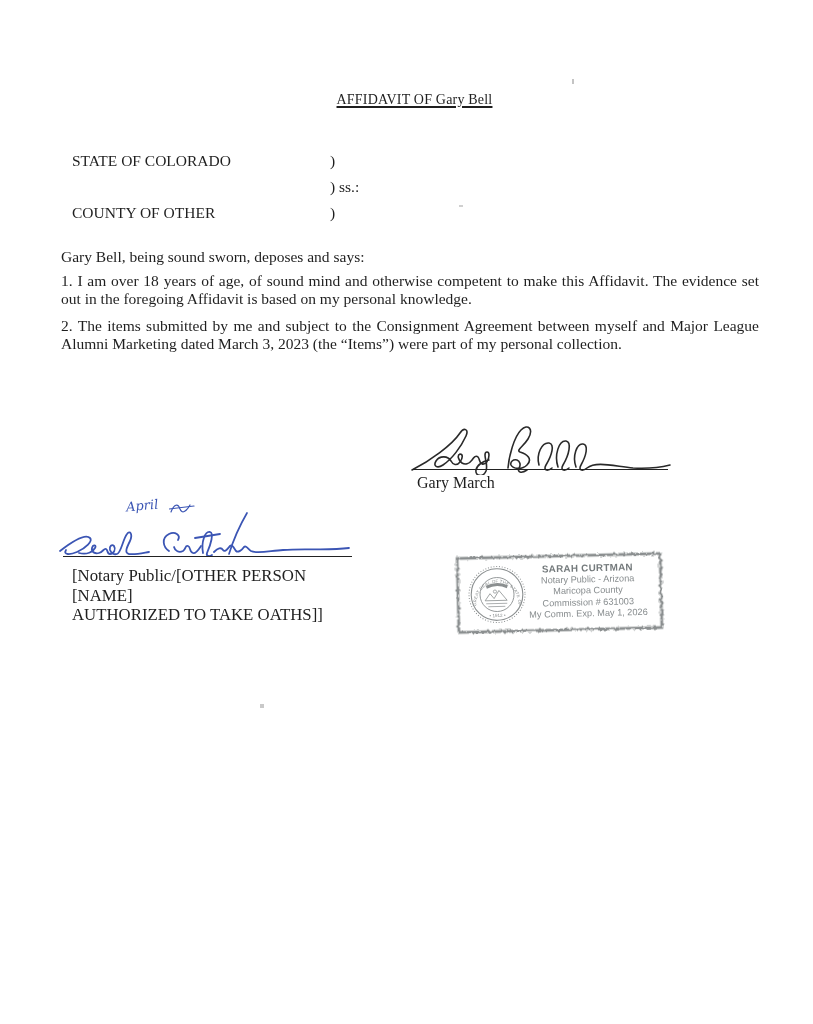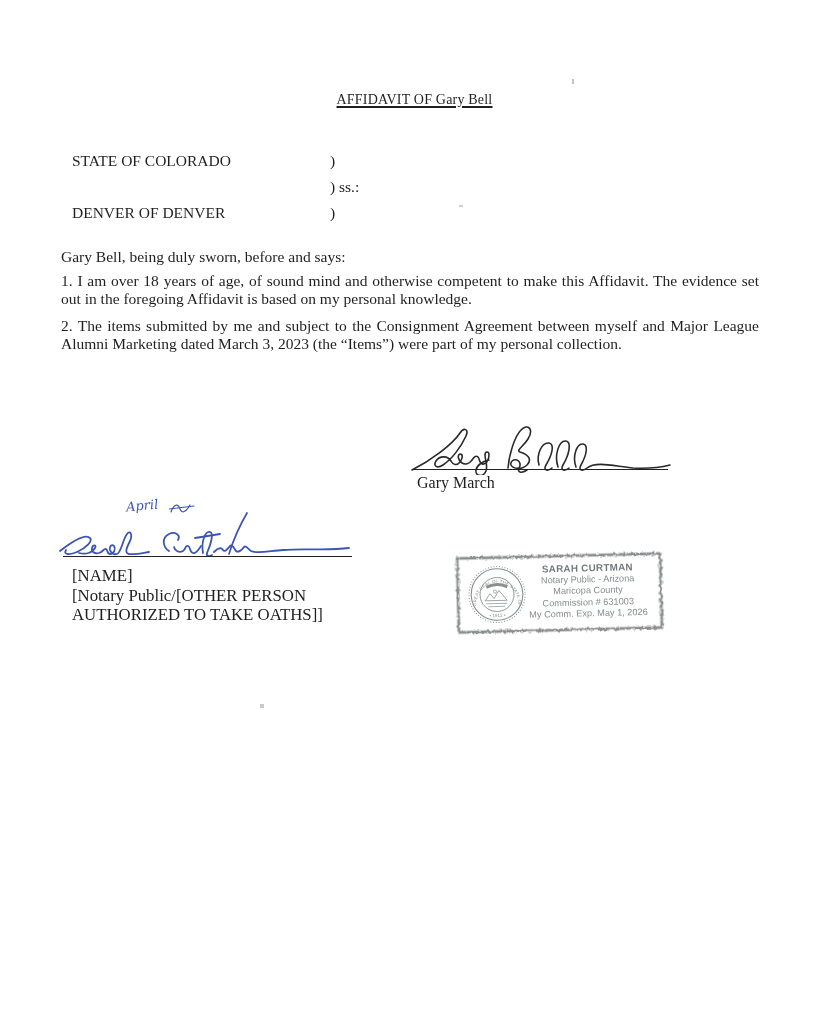--- a/index.html
+++ b/index.html
@@ -56,26 +56,26 @@
   <div class="venue">
     <div class="venue-row">
       <span class="venue-left">STATE OF COLORADO</span>
         <span class="venue-right">)</span>
     </div>
     <div class="venue-row">
       <span class="venue-left"></span>
         <span class="venue-right">) ss.:</span>
     </div>
     <div class="venue-row">
-      <span class="venue-left">DENVER OF DENVER</span>
+      <span class="venue-left">COUNTY OF OTHER</span>
         <span class="venue-right">)</span>
     </div>
   </div>
 
-  <p class="intro">Gary Bell, being duly sworn, before and says:</p>
+  <p class="intro">Gary Bell, being sound sworn, deposes and says:</p>
 
   <div class="paras">
     <p>1. I am over 18 years of age, of sound mind and otherwise competent to make this Affidavit. The evidence set out in the foregoing Affidavit is based on my personal knowledge.</p>
     <p>2. The items submitted by me and subject to the Consignment Agreement between myself and Major League Alumni Marketing dated March 3, 2023 (the “Items”) were part of my personal collection.</p>
   </div>
 
   <svg class="sig-gary" width="280" height="52" viewBox="0 0 280 52">
     <g fill="none" stroke="#2a2a2a" stroke-width="1.6" stroke-linecap="round" stroke-linejoin="round">
       <path d="M4,47 C22,38 44,22 52,10 C56,4 61,6 58,13 C53,24 44,36 35,42 C29,46 25,43 28,38 C32,32 40,33 43,38 C45,42 49,43 52,39 C55,35 55,31 52,31 C49,32 50,37 54,40 C57,42 61,41 64,37 C66,34 68,32 70,34 C72,36 71,40 74,41 C78,42 81,37 81,32 C81,28 77,28 77,32 C77,37 80,42 78,48 C75,55 67,53 68,47 C69,42 75,38 81,37"></path>
       <path d="M100,45 C101,33 106,14 113,7 C120,0 126,6 120,16 C115,24 108,27 112,29 C119,31 125,36 119,42 C114,47 105,46 103,42 C102,39 105,36 109,37 C112,38 113,42 111,45 C109,49 113,51 119,47"></path>
@@ -106,22 +106,22 @@
       <path d="M112,24 C106,20 104,11 112,7 C118,4 124,8 121,13"></path>
       <path d="M117,20 C118,24 122,26 126,24 C129,22 128,18 131,19 C134,20 132,25 136,26 C139,27 142,22 144,19"></path>
       <path d="M146,26 C144,15 148,4 153,5 C157,6 154,17 150,26 C149,29 152,30 155,28"></path>
       <path d="M138,11 L163,7"></path>
       <path d="M157,25 C161,21 164,20 166,23 C168,26 171,21 173,19 C175,17 177,21 179,24 C181,26 185,23 187,20 C189,18 191,22 194,24 C199,27 212,24 226,23 C248,21 270,24 292,21"></path>
     </g>
   </svg>
   <div class="sarah-line"></div>
 
   <div class="notary-block">
+    <div>[Notary Public/[OTHER PERSON</div>
     <div>[NAME]</div>
-    <div>[Notary Public/[OTHER PERSON</div>
     <div>AUTHORIZED TO TAKE OATHS]]</div>
   </div>
 
   <div class="stamp">
     <svg class="stamp-border" width="213" height="84" viewBox="0 0 213 84">
       <defs>
         <filter id="wob" x="-15%" y="-30%" width="130%" height="160%">
           <feTurbulence type="fractalNoise" baseFrequency="0.28" numOctaves="2" seed="7" result="n"></feTurbulence>
           <feDisplacementMap in="SourceGraphic" in2="n" scale="4"></feDisplacementMap>
         </filter>

